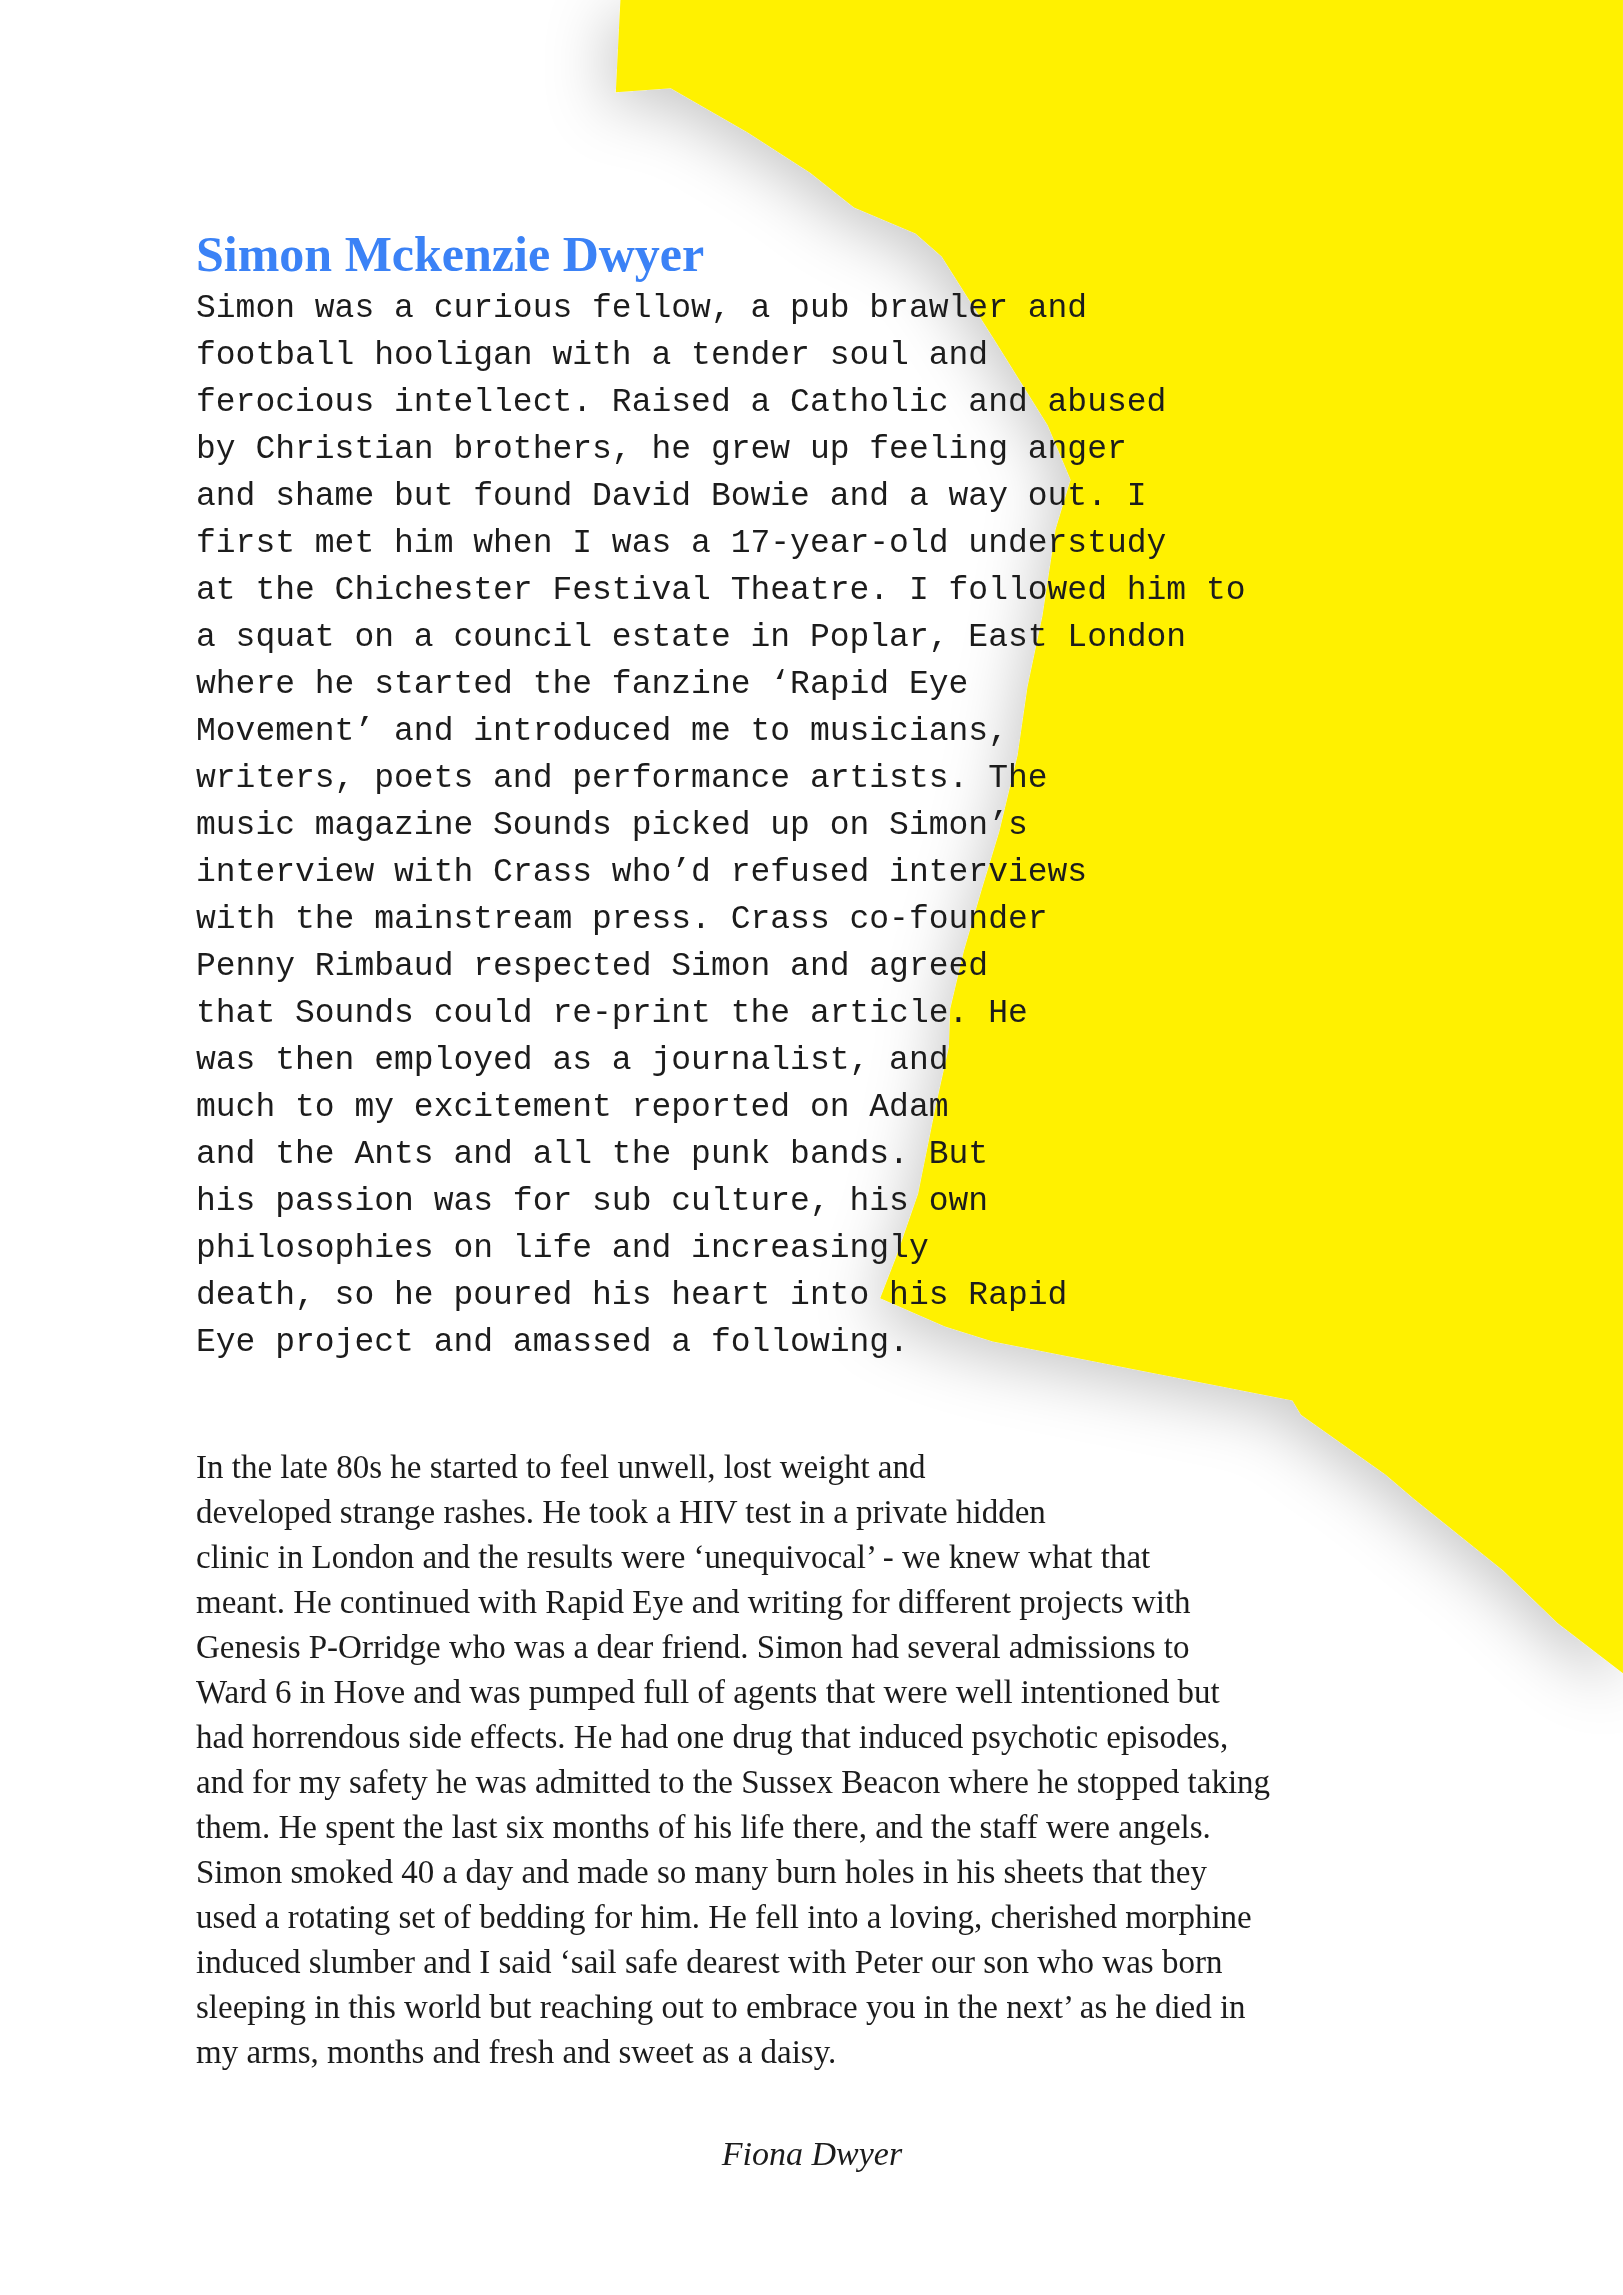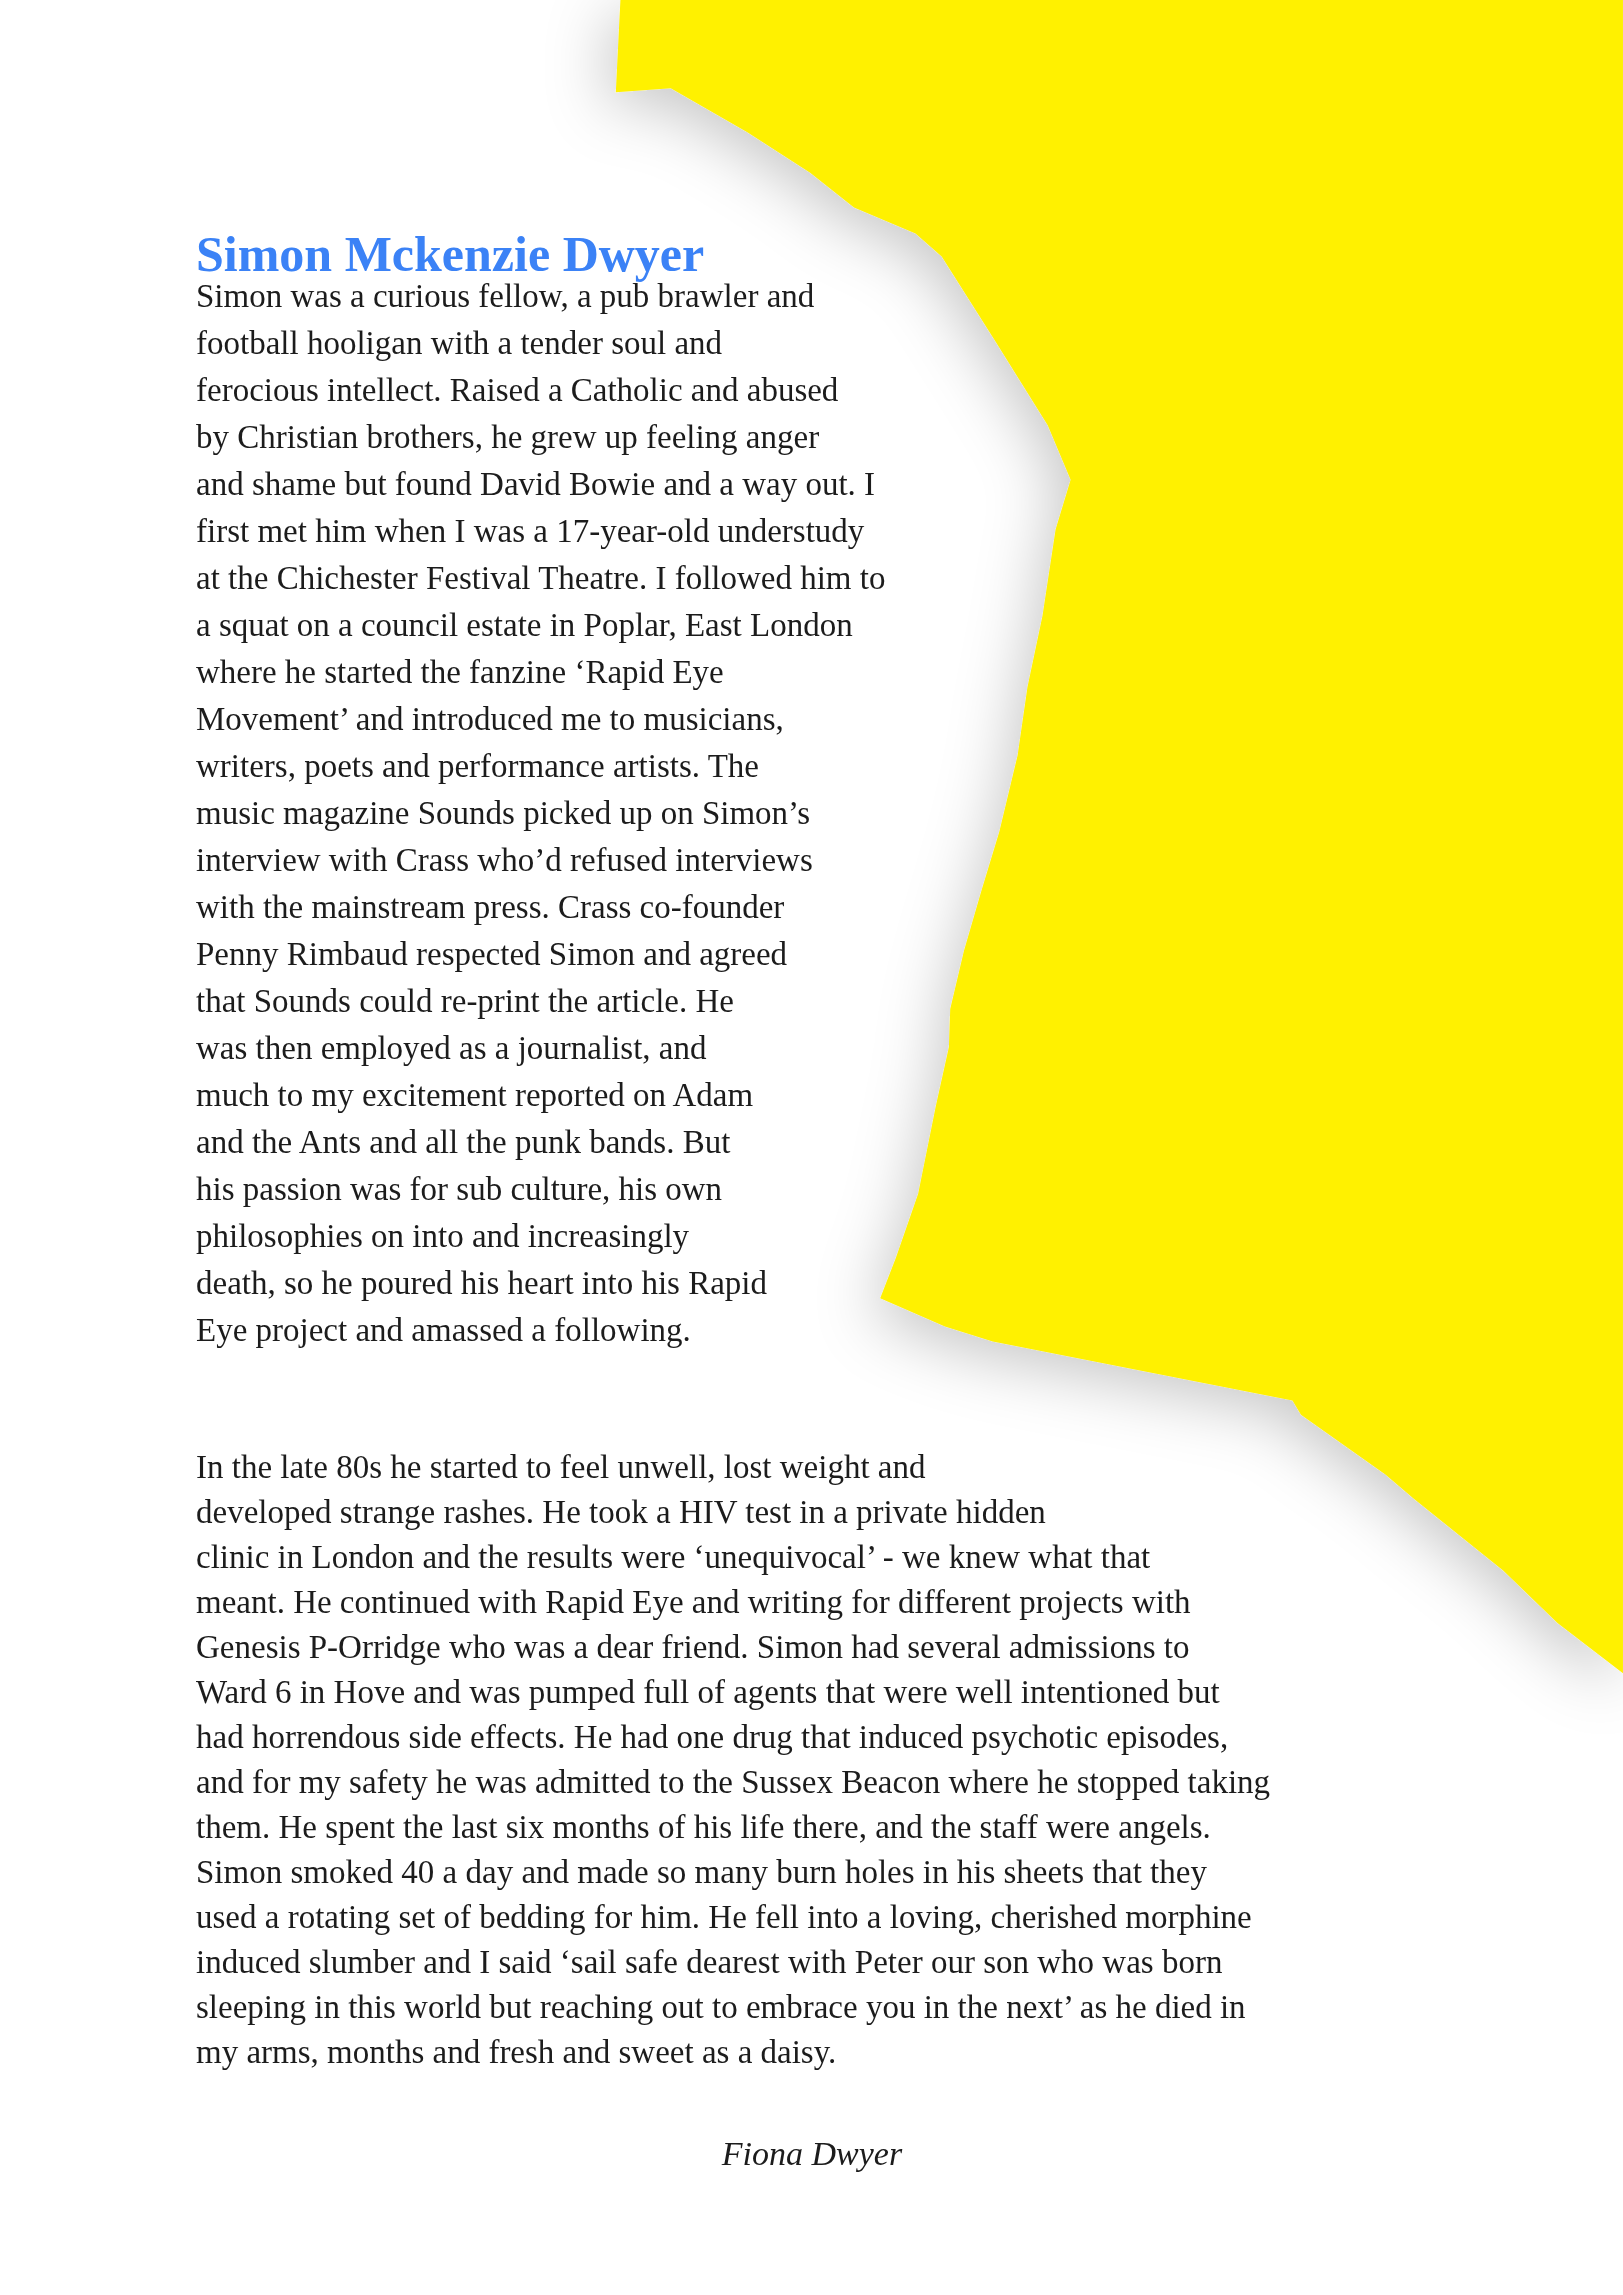--- a/index.html
+++ b/index.html
@@ -27,21 +27,21 @@
     letter-spacing: 0px;
     color: #3b82f6;
     white-space: nowrap;
   }
   .para {
     position: absolute;
     left: 196px;
     font-size: 33px;
     color: #1c1c1c;
   }
-  .para-1 { top: 273px;  width: 838px; }
+  .para-1 { top: 285px;  width: 838px; font-family: Liberation Mono, monospace; }
   .para-1 .tl { line-height: 47px; }
   .para-2 { top: 1445px; width: 1283px; }
   .para-2 .tl { line-height: 45px; }
   .tl { white-space: nowrap; }
   .signature {
     position: absolute;
     left: 196px;
     top: 2135px;
     width: 1232px;
     text-align: center;
@@ -78,21 +78,21 @@
   <div class="tl">writers, poets and performance artists. The</div>
   <div class="tl">music magazine Sounds picked up on Simon’s</div>
   <div class="tl">interview with Crass who’d refused interviews</div>
   <div class="tl">with the mainstream press. Crass co-founder</div>
   <div class="tl">Penny Rimbaud respected Simon and agreed</div>
   <div class="tl">that Sounds could re-print the article. He</div>
   <div class="tl">was then employed as a journalist, and</div>
   <div class="tl">much to my excitement reported on Adam</div>
   <div class="tl">and the Ants and all the punk bands. But</div>
   <div class="tl">his passion was for sub culture, his own</div>
-  <div class="tl">philosophies on into and increasingly</div>
+  <div class="tl">philosophies on life and increasingly</div>
   <div class="tl">death, so he poured his heart into his Rapid</div>
   <div class="tl">Eye project and amassed a following.</div>
 </div>
 
 <div class="para para-2">
   <div class="tl">In the late 80s he started to feel unwell, lost weight and</div>
   <div class="tl">developed strange rashes. He took a HIV test in a private hidden</div>
   <div class="tl">clinic in London and the results were ‘unequivocal’ - we knew what that</div>
   <div class="tl">meant. He continued with Rapid Eye and writing for different projects with</div>
   <div class="tl">Genesis P-Orridge who was a dear friend. Simon had several admissions to</div>

